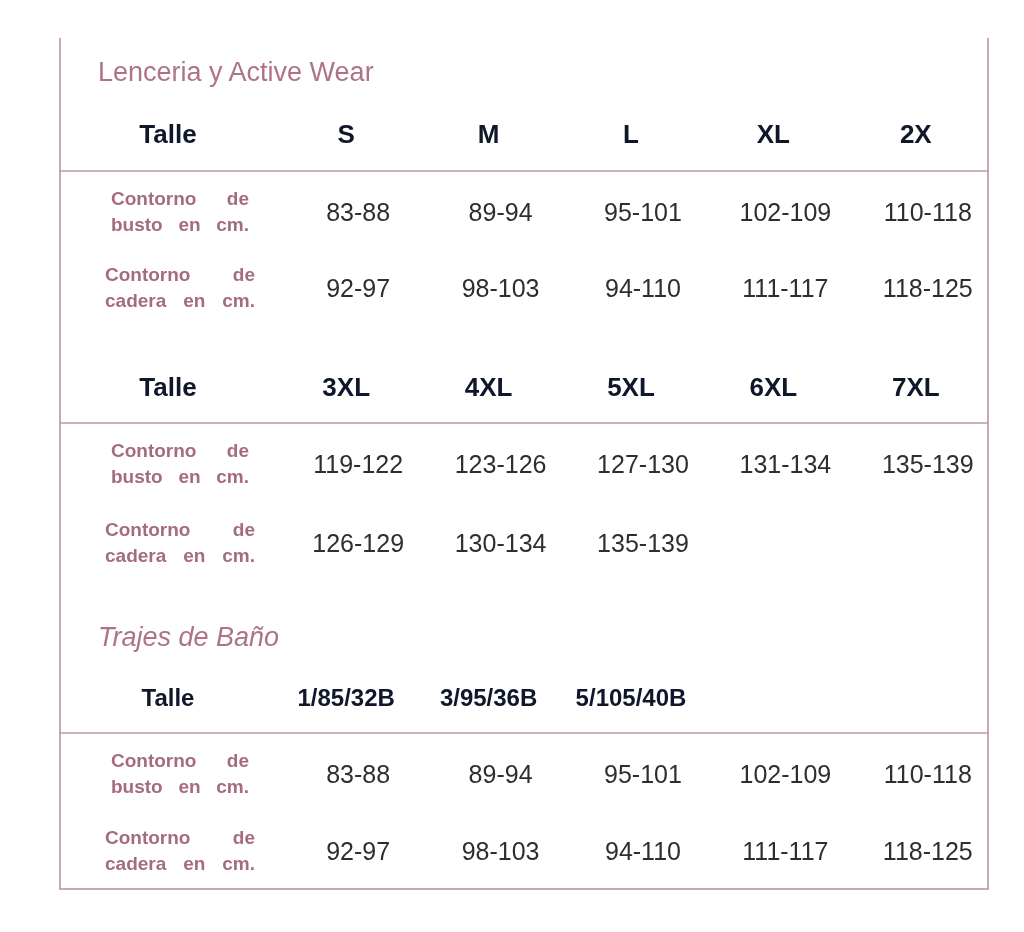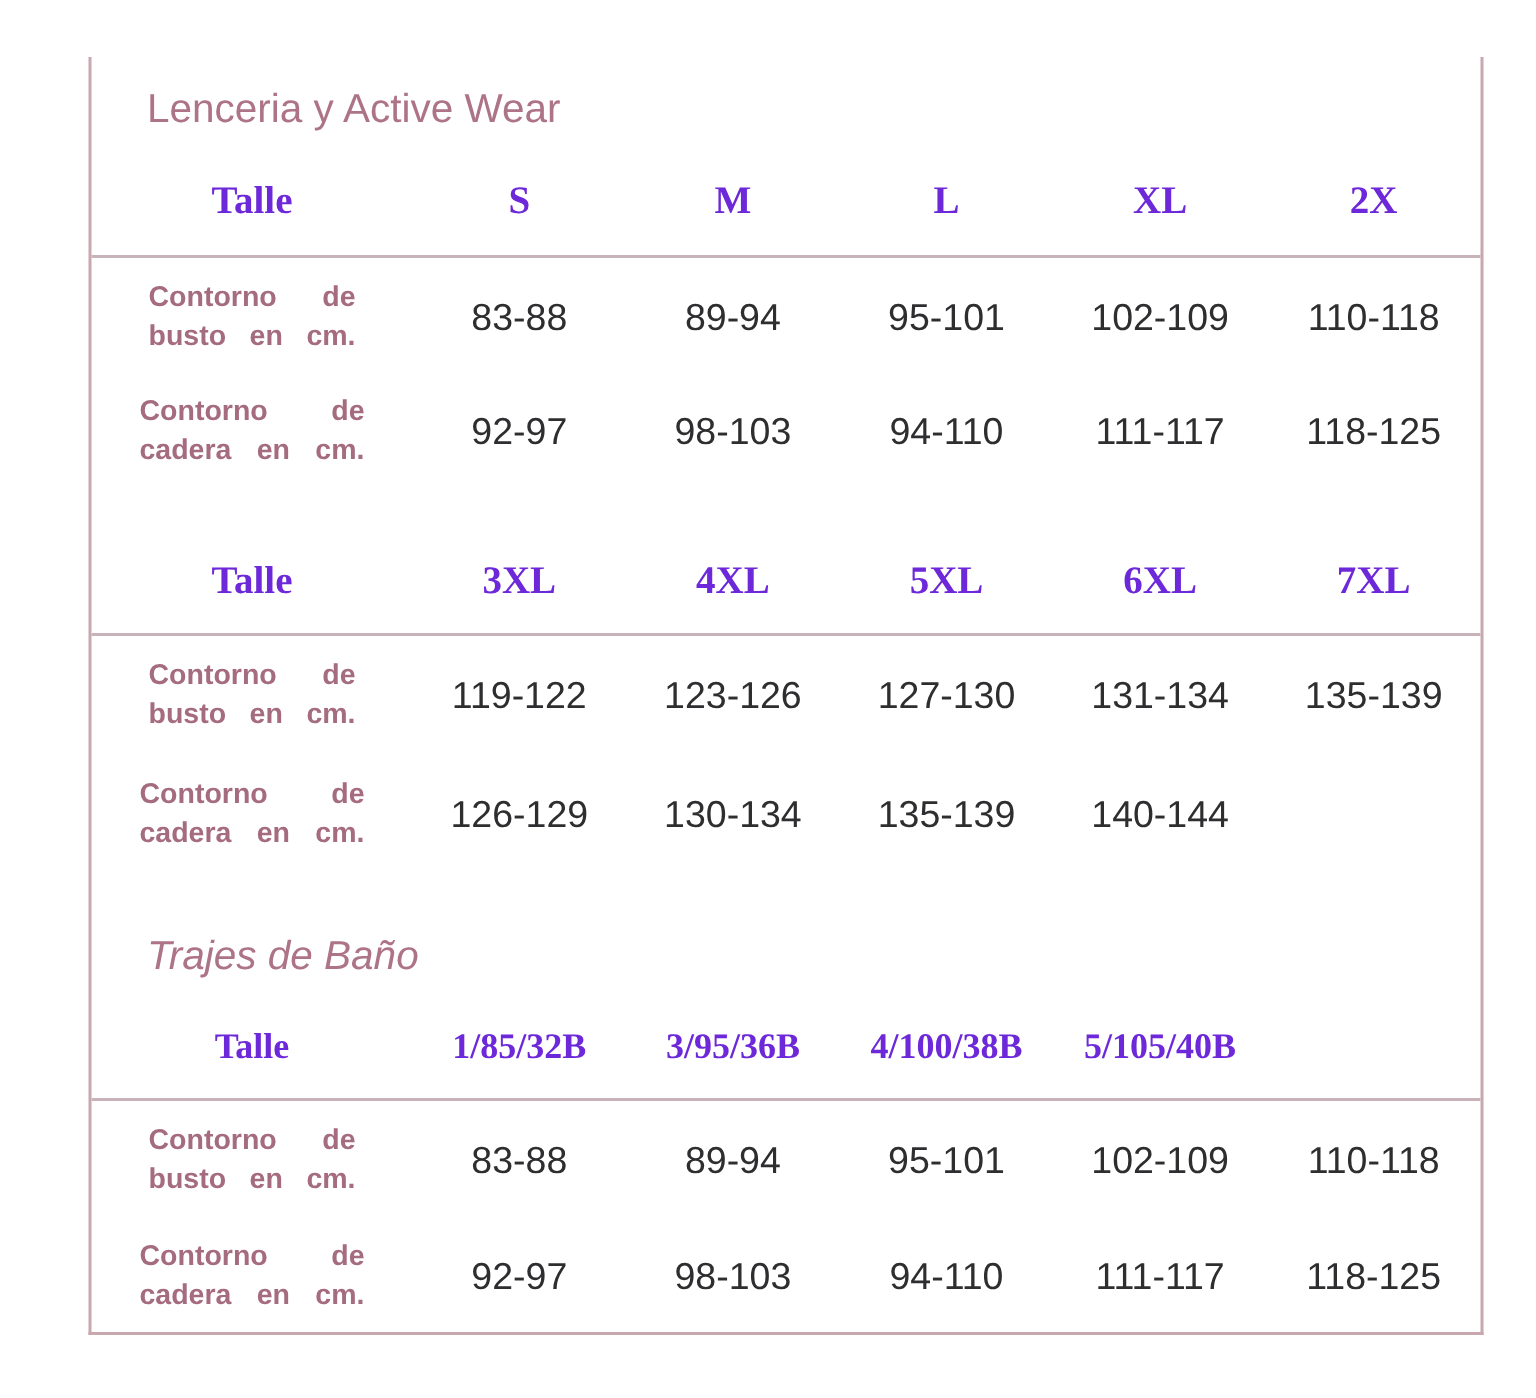--- a/index.html
+++ b/index.html
@@ -49,38 +49,37 @@
   }
   .hrow { height: 36px; }
   .h1 { top: 78px; }
   .h2 { top: 331px; }
   .h3 { top: 642px; }
 
   .hcell {
     text-align: center;
     font-size: 26px;
     font-weight: 700;
-    color: #6d28d9;
+    color: #0f172a;
     white-space: nowrap;
-    font-family: Liberation Serif, serif;
   }
   .h3 .hcell { font-size: 24px; }
 
   .sep {
     position: absolute;
     left: 0;
     width: 100%;
     height: 2px;
     background: #c7b3b9;
   }
   .s1 { top: 132px; }
   .s2 { top: 384px; }
   .s3 { top: 694px; }
 
-  .drow { height: 56px; }
+  .drow { height: 56px; padding-left: 12px; }
   .r1 { top: 146px; }
   .r2 { top: 222px; }
   .r3 { top: 398px; }
   .r4 { top: 477px; }
   .r5 { top: 708px; }
   .r6 { top: 785px; }
 
   .vcell {
     text-align: center;
     font-size: 25px;
@@ -181,30 +180,28 @@
     <div class="drow r4">
       <div class="lcell">
         <span class="lbl lbl-wide">
           <span>Contorno de</span>
           <span>cadera en cm.</span>
         </span>
       </div>
       <div class="vcell">126-129</div>
       <div class="vcell">130-134</div>
       <div class="vcell">135-139</div>
-      <div class="vcell">140-144</div>
     </div>
 
     <div class="title t2">Trajes de Baño</div>
 
     <div class="hrow h3">
       <div class="hcell">Talle</div>
       <div class="hcell">1/85/32B</div>
       <div class="hcell">3/95/36B</div>
-      <div class="hcell">4/100/38B</div>
       <div class="hcell">5/105/40B</div>
     </div>
 
     <div class="sep s3"></div>
 
     <div class="drow r5">
       <div class="lcell">
         <span class="lbl lbl-narrow">
           <span>Contorno de</span>
           <span>busto en cm.</span>

